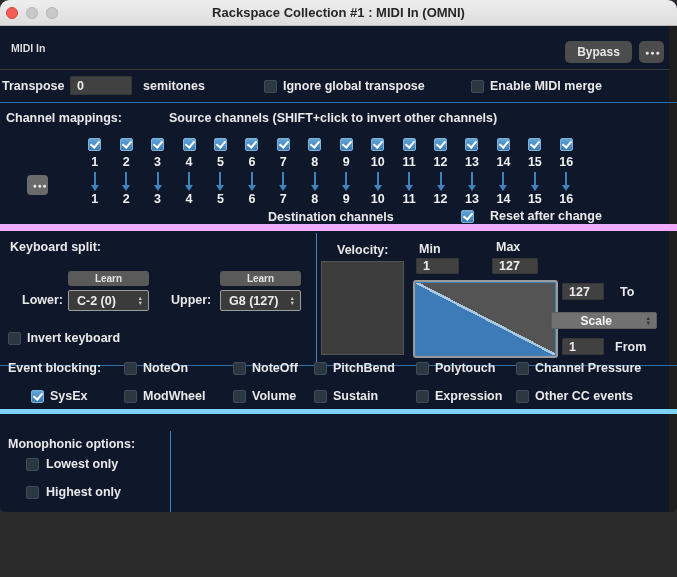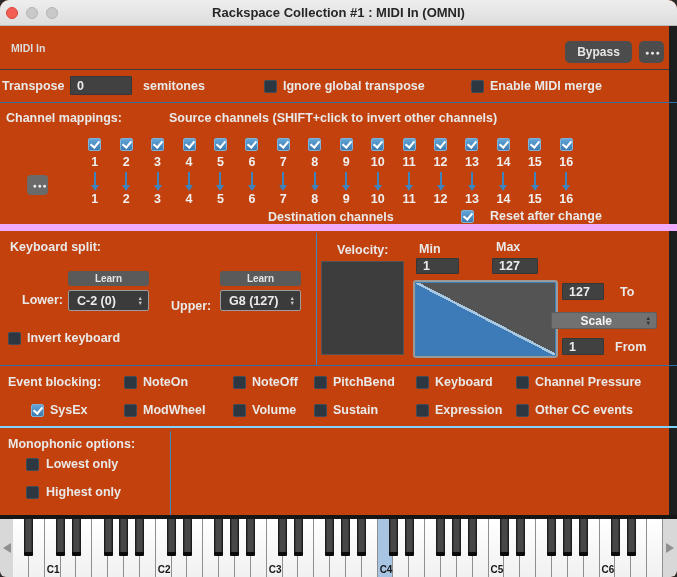--- a/index.html
+++ b/index.html
@@ -1,17 +1,17 @@
 <!DOCTYPE html>
 <html><head>
 <meta charset="utf-8">
 <style>
   html,body{margin:0;padding:0;background:#2a2a2a;}
   *{box-sizing:border-box;font-family:"Liberation Sans","DejaVu Sans",sans-serif;}
-  .window{position:relative;width:677px;height:577px;background:#c2410c;overflow:hidden;
+  .window{position:relative;width:677px;height:512px;background:#0f172a;overflow:hidden;
           border-radius:9px 9px 6px 6px;}
   .sec{position:absolute;left:0;width:677px;}
 
   
   .titlebar{top:0;height:26px;background:linear-gradient(#eeeeee,#dddddd);
             border-bottom:1px solid #b9b9b9;display:flex;align-items:center;justify-content:center;}
   .titlebar .title{font-size:13px;font-weight:bold;color:#262626;}
   .lights{position:absolute;left:6px;top:7px;display:flex;gap:8px;}
   .light{width:12px;height:12px;border-radius:50%;}
   .light.red{background:#f25e54;border:1px solid #d9463c;}
@@ -67,21 +67,21 @@
       border:2px solid #9a9a9a;border-radius:3px;
       box-shadow:inset 0 0 0 1px #3e7fb5;}
   .vel-graph .curve{position:absolute;inset:1px;
       background:linear-gradient(to top right,#3d7ab8 49.3%,#a9c8e2 49.3% 51.3%,#545454 51.3%);}
   .scale-dd{position:absolute;left:551px;top:81px;width:106px;height:17px;background:#717171;border:1px solid #5e5e5e;
       border-radius:2px;display:flex;align-items:center;color:#f5f5f5;font-size:12px;font-weight:bold;cursor:pointer;}
   .scale-dd .dd-val{flex:1;text-align:center;}
   .scale-dd .spinner{color:#2d2d2d;}
 
   
-  .events-sec{top:366px;height:62px;border-bottom:2px solid #7dd3fc;}
+  .events-sec{top:352px;height:62px;border-bottom:5px solid #7dd3fc;}
   .ev-row{position:absolute;left:0;width:677px;height:15px;}
   #ev-row1{top:9px;}  #ev-row2{top:37px;}
   .ev-item{position:absolute;display:inline-flex;align-items:center;gap:6px;
       font-size:12.5px;font-weight:bold;color:#e9e9e9;white-space:nowrap;}
   #ev-row1 .ev-item:nth-child(1){left:124px;} #ev-row1 .ev-item:nth-child(2){left:233px;}
   #ev-row1 .ev-item:nth-child(3){left:314px;} #ev-row1 .ev-item:nth-child(4){left:416px;}
   #ev-row1 .ev-item:nth-child(5){left:516px;}
   #ev-row2 .ev-item:nth-child(1){left:31px;}  #ev-row2 .ev-item:nth-child(2){left:124px;text-align:center;}
   #ev-row2 .ev-item:nth-child(3){left:233px;} #ev-row2 .ev-item:nth-child(4){left:314px;}
   #ev-row2 .ev-item:nth-child(5){left:416px;} #ev-row2 .ev-item:nth-child(6){left:516px;}
@@ -261,21 +261,21 @@
     <button class="learn-btn" style="left:68px;">Learn</button>
     <button class="learn-btn" style="left:220px;">Learn</button>
     <span class="lbl" style="left:22px;top:62px;">Lower:</span>
     <div class="dropdown" style="left:68px;top:59px;width:81px;">
       <span class="dd-val">C-2 (0)</span>
       <span class="spinner">
           <span>▲</span>
           <span>▼</span>
         </span>
     </div>
-    <span class="lbl" style="left:171px;top:62px;margin-top:6px;">Upper:</span>
+    <span class="lbl" style="left:171px;top:62px;">Upper:</span>
     <div class="dropdown" style="left:220px;top:59px;width:81px;">
       <span class="dd-val">G8 (127)</span>
       <span class="spinner">
           <span>▲</span>
           <span>▼</span>
         </span>
     </div>
     <span class="cbrow" style="left:8px;top:100px;">
       <span class="cb"></span>
       <span>Invert keyboard</span>
@@ -315,21 +315,21 @@
         <span class="ev-item">
           <span class="cb"></span>
           <span>NoteOff</span>
         </span>
         <span class="ev-item">
           <span class="cb"></span>
           <span>PitchBend</span>
         </span>
         <span class="ev-item">
           <span class="cb"></span>
-          <span>Keyboard</span>
+          <span>Polytouch</span>
         </span>
         <span class="ev-item">
           <span class="cb"></span>
           <span>Channel Pressure</span>
         </span>
       </div>
     <div class="ev-row" id="ev-row2">
         <span class="ev-item">
           <span class="cb checked"></span>
           <span>SysEx</span>

